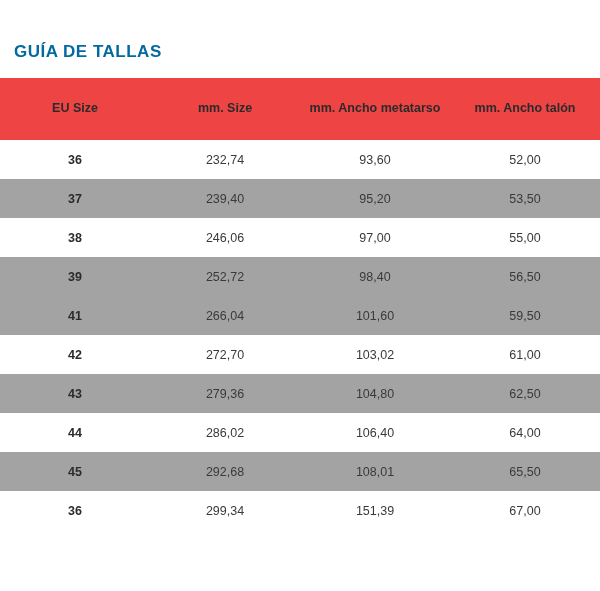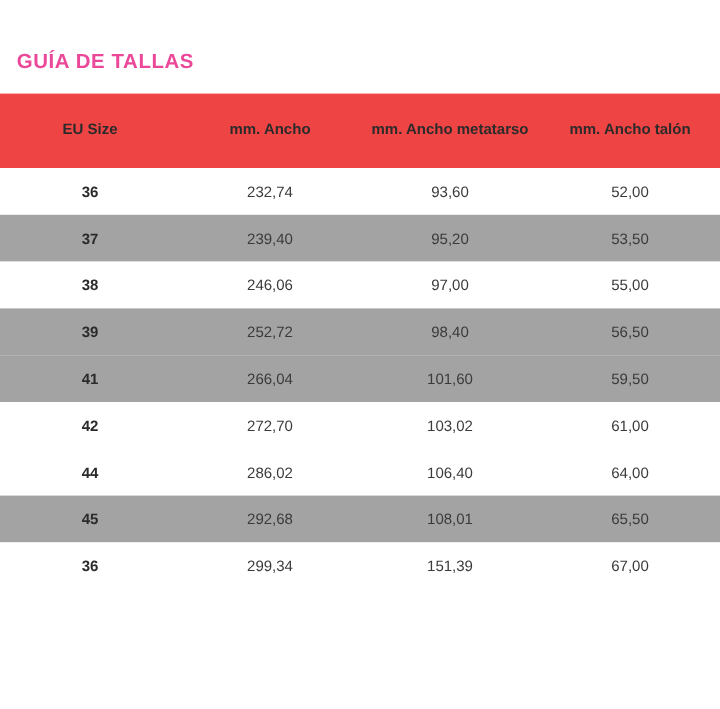--- a/index.html
+++ b/index.html
@@ -18,21 +18,21 @@
     width: 600px;
     height: 591px;
     box-sizing: border-box;
     padding: 0;
     position: relative;
   }
   .title {
     font-size: 17px;
     font-weight: bold;
     letter-spacing: 0.5px;
-    color: #ec4899;
+    color: #0369a1;
     padding: 42px 0 0 14px;
     margin: 0 0 16px 0;
   }
   table.size-table {
     width: 600px;
     border-collapse: collapse;
     table-layout: fixed;
   }
   table.size-table thead th {
     background: #ef4444;
@@ -84,21 +84,21 @@
   <table class="size-table">
     <colgroup>
       <col class="col-1">
       <col class="col-2">
       <col class="col-3">
       <col class="col-4">
     </colgroup>
     <thead>
       <tr>
         <th class="col-size">EU Size</th>
-        <th>mm. Ancho</th>
+        <th>mm. Size</th>
         <th>mm. Ancho metatarso</th>
         <th>mm. Ancho talón</th>
       </tr>
     </thead>
     <tbody>
       <tr class="row-even">
         <td class="size-cell">36</td>
         <td>232,74</td>
         <td>93,60</td>
         <td>52,00</td>
@@ -126,20 +126,26 @@
         <td>266,04</td>
         <td>101,60</td>
         <td>59,50</td>
       </tr>
       <tr class="row-even">
         <td class="size-cell">42</td>
         <td>272,70</td>
         <td>103,02</td>
         <td>61,00</td>
       </tr>
+      <tr class="row-odd">
+        <td class="size-cell">43</td>
+        <td>279,36</td>
+        <td>104,80</td>
+        <td>62,50</td>
+      </tr>
       <tr class="row-even">
         <td class="size-cell">44</td>
         <td>286,02</td>
         <td>106,40</td>
         <td>64,00</td>
       </tr>
       <tr class="row-odd">
         <td class="size-cell">45</td>
         <td>292,68</td>
         <td>108,01</td>

